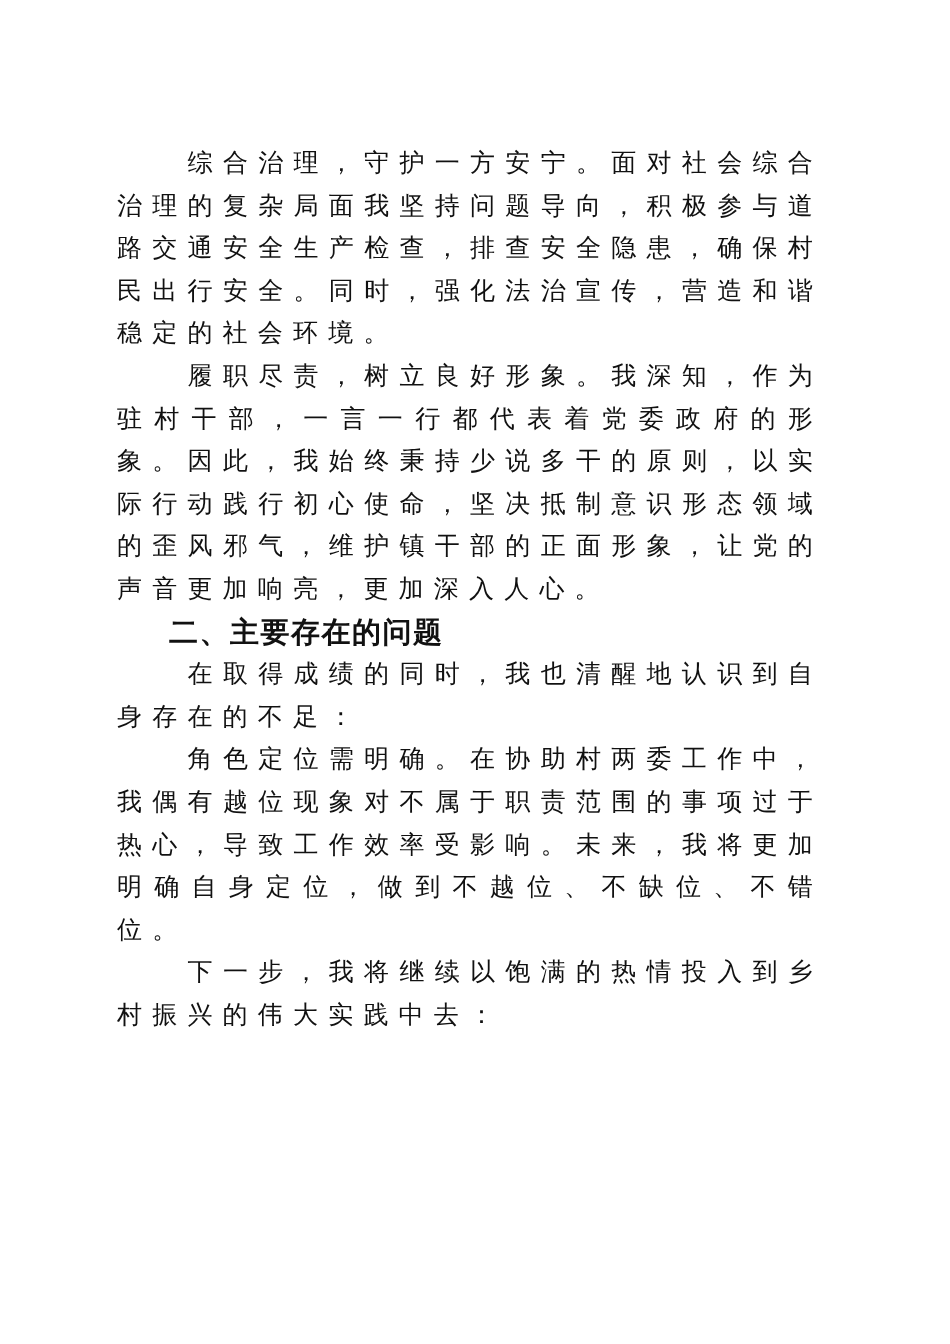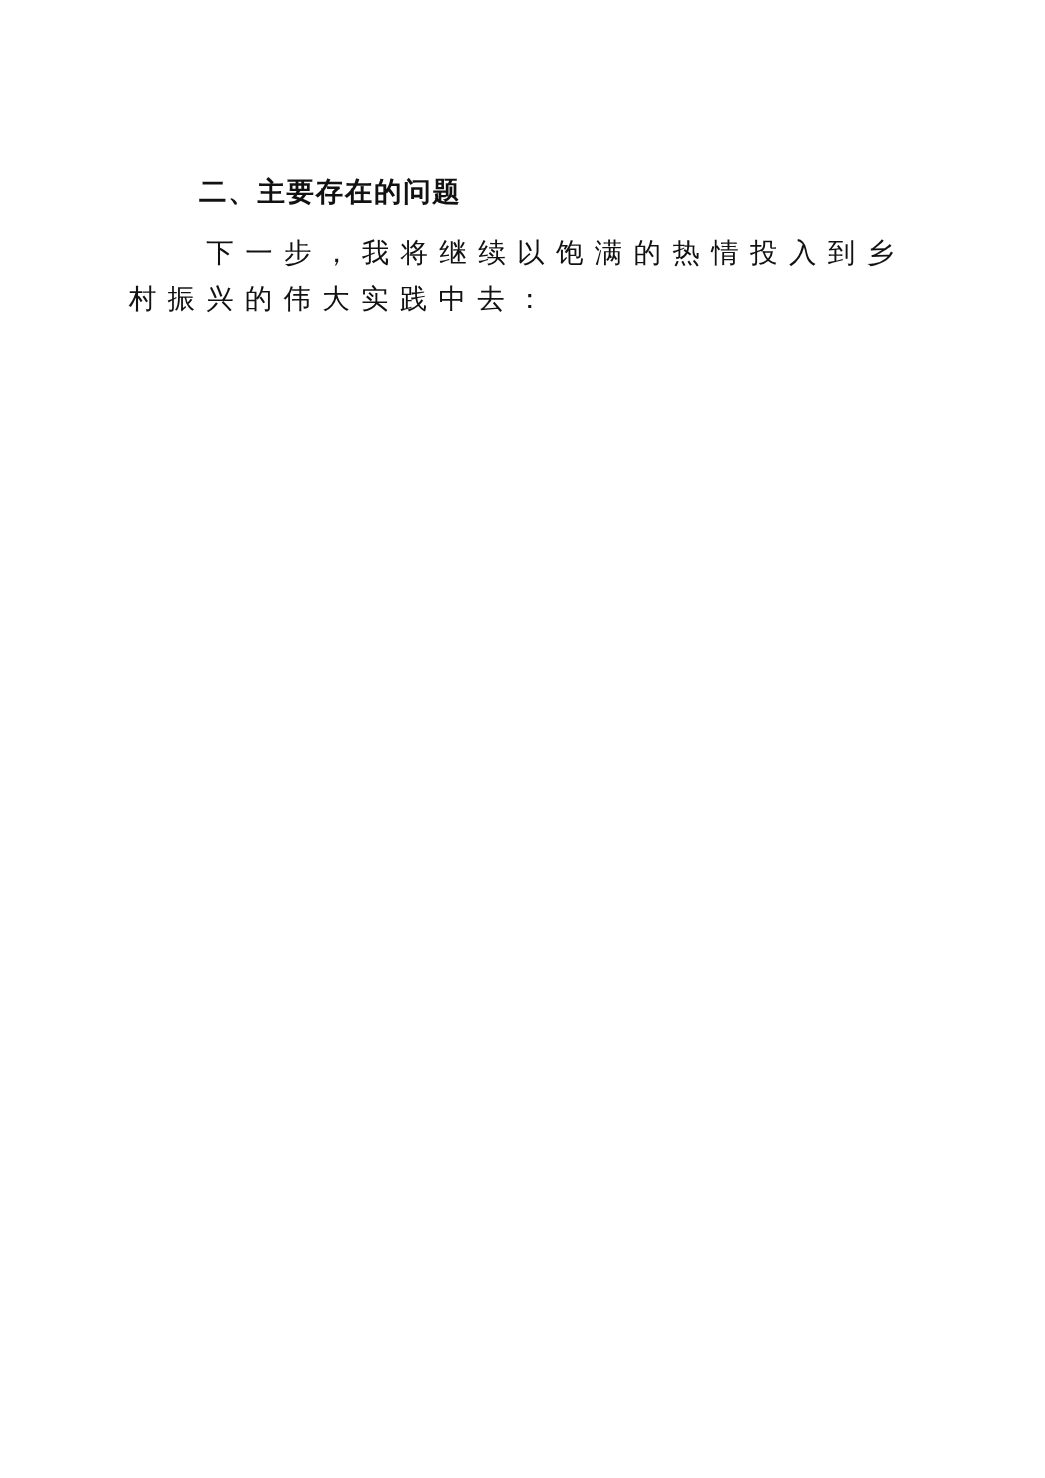--- a/index.html
+++ b/index.html
@@ -26,29 +26,33 @@
       font-size: 25px;
       line-height: 42.6px;
       letter-spacing: 10.2px;
       text-indent: 70.6px;
       text-align: justify;
       text-justify: inter-character;
       word-break: break-all;
       font-weight: normal;
     }
     .heading {
-      margin: 12px;
+      margin: 0;
       font-family: "DejaVu Sans", "Liberation Sans", sans-serif;
       font-weight: bold;
-      font-size: 25px;
+      font-size: 29px;
       line-height: 42.6px;
       letter-spacing: 1.5px;
       text-indent: 52px;
       white-space: nowrap;
     }
   </style>
 </head>
 <body>
 
 <div class="page">
+  <p class="para">综合治理，守护一方安宁。面对社会综合治理的复杂局面我坚持问题导向，积极参与道路交通安全生产检查，排查安全隐患，确保村民出行安全。同时，强化法治宣传，营造和谐稳定的社会环境。</p>
+  <p class="para">履职尽责，树立良好形象。我深知，作为驻村干部，一言一行都代表着党委政府的形象。因此，我始终秉持少说多干的原则，以实际行动践行初心使命，坚决抵制意识形态领域的歪风邪气，维护镇干部的正面形象，让党的声音更加响亮，更加深入人心。</p>
   <h2 class="heading">二、主要存在的问题</h2>
+  <p class="para">在取得成绩的同时，我也清醒地认识到自身存在的不足：</p>
+  <p class="para">角色定位需明确。在协助村两委工作中，我偶有越位现象对不属于职责范围的事项过于热心，导致工作效率受影响。未来，我将更加明确自身定位，做到不越位、不缺位、不错位。</p>
   <p class="para">下一步，我将继续以饱满的热情投入到乡村振兴的伟大实践中去：</p>
 </div>
 
 </body></html>

